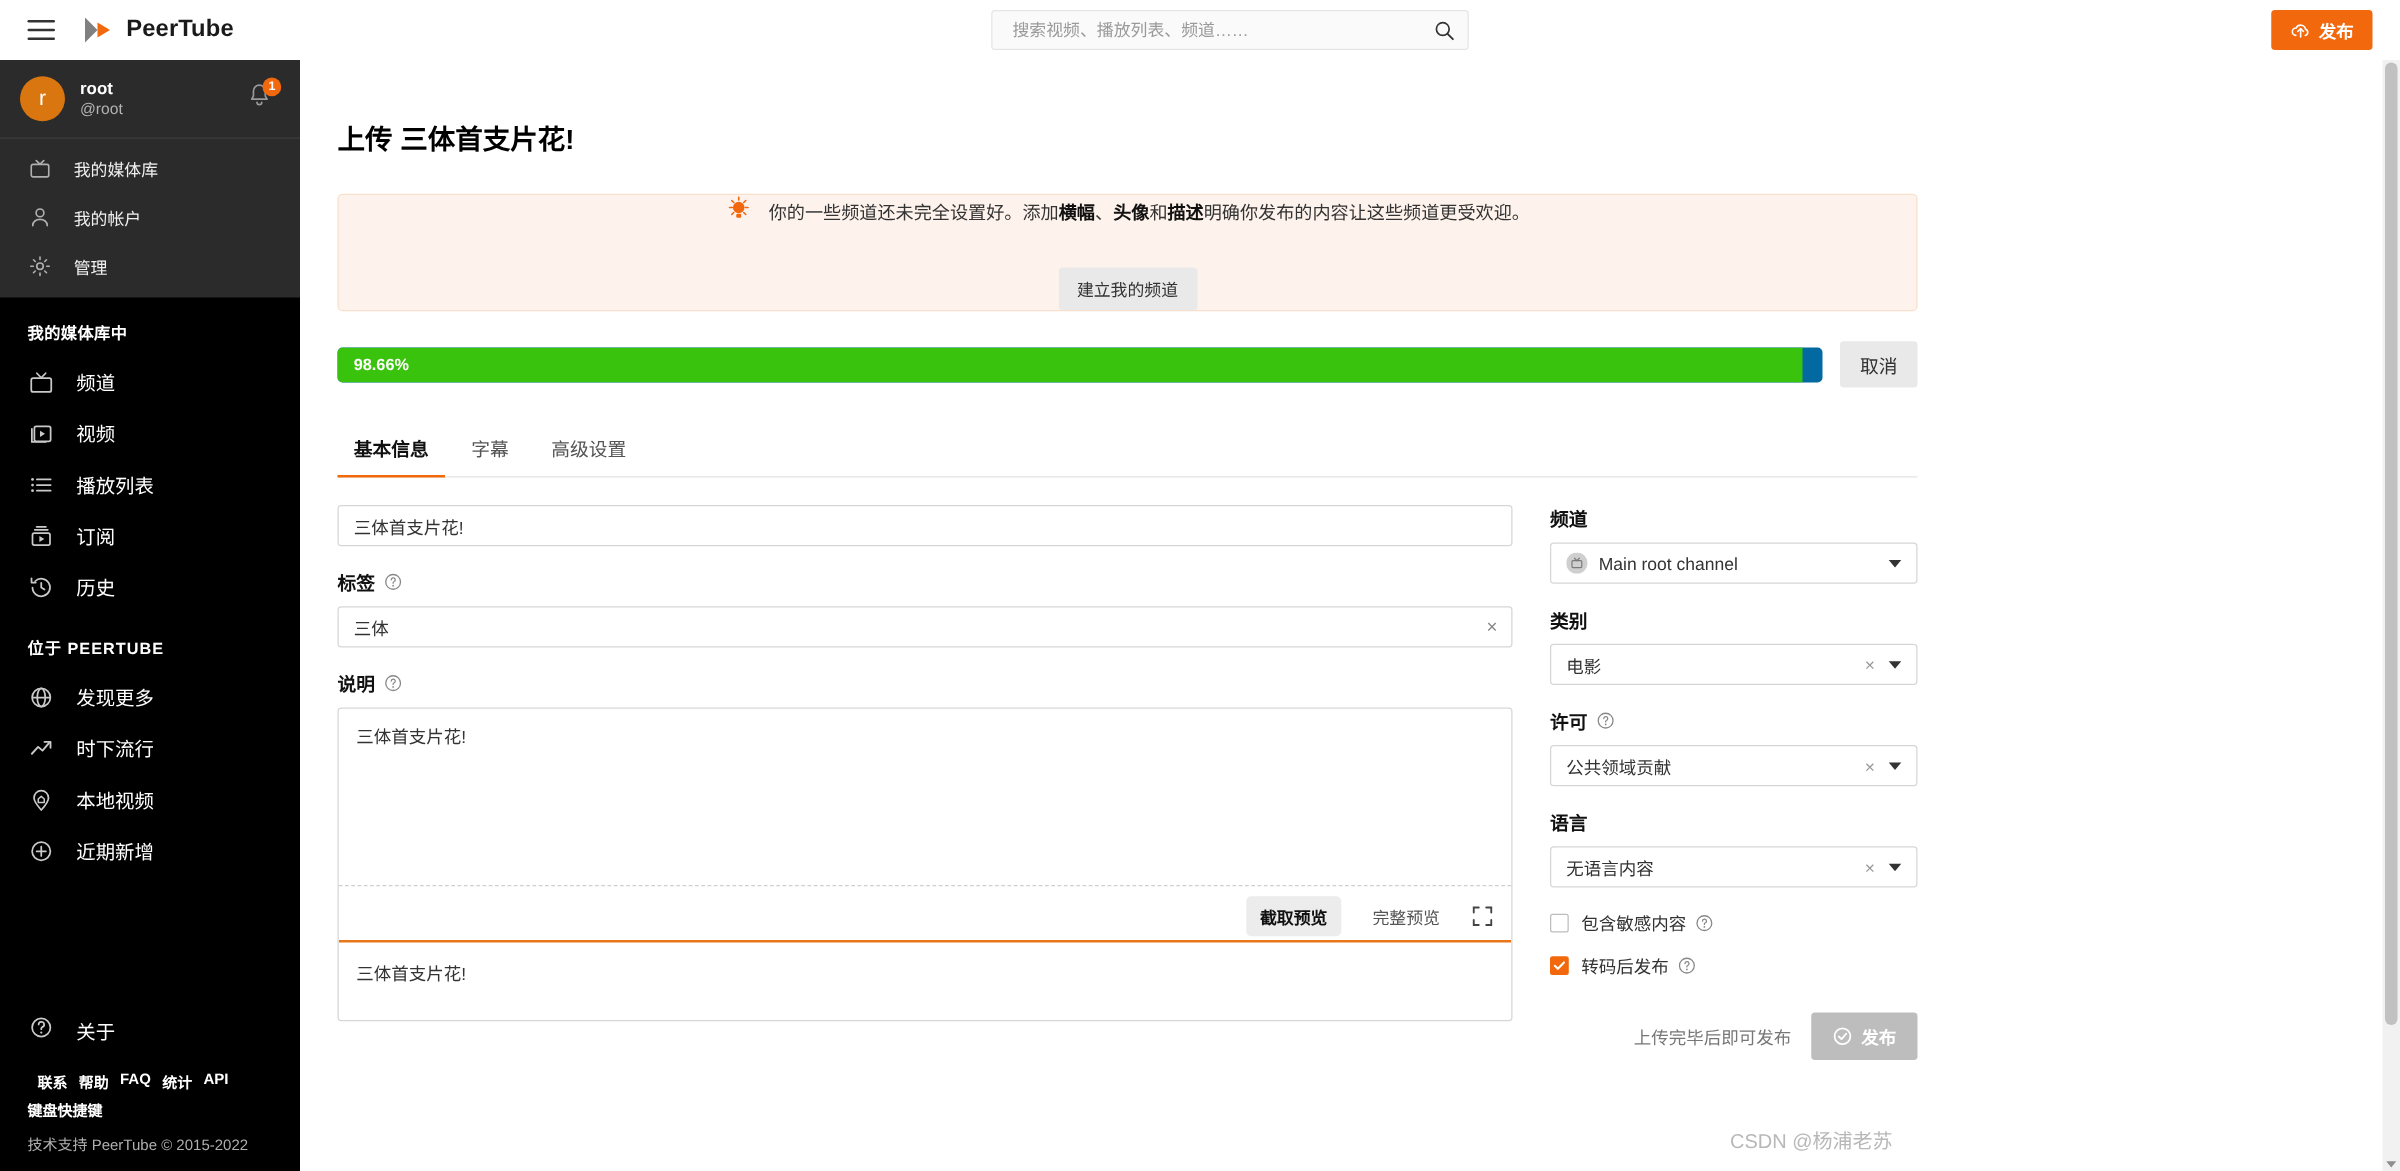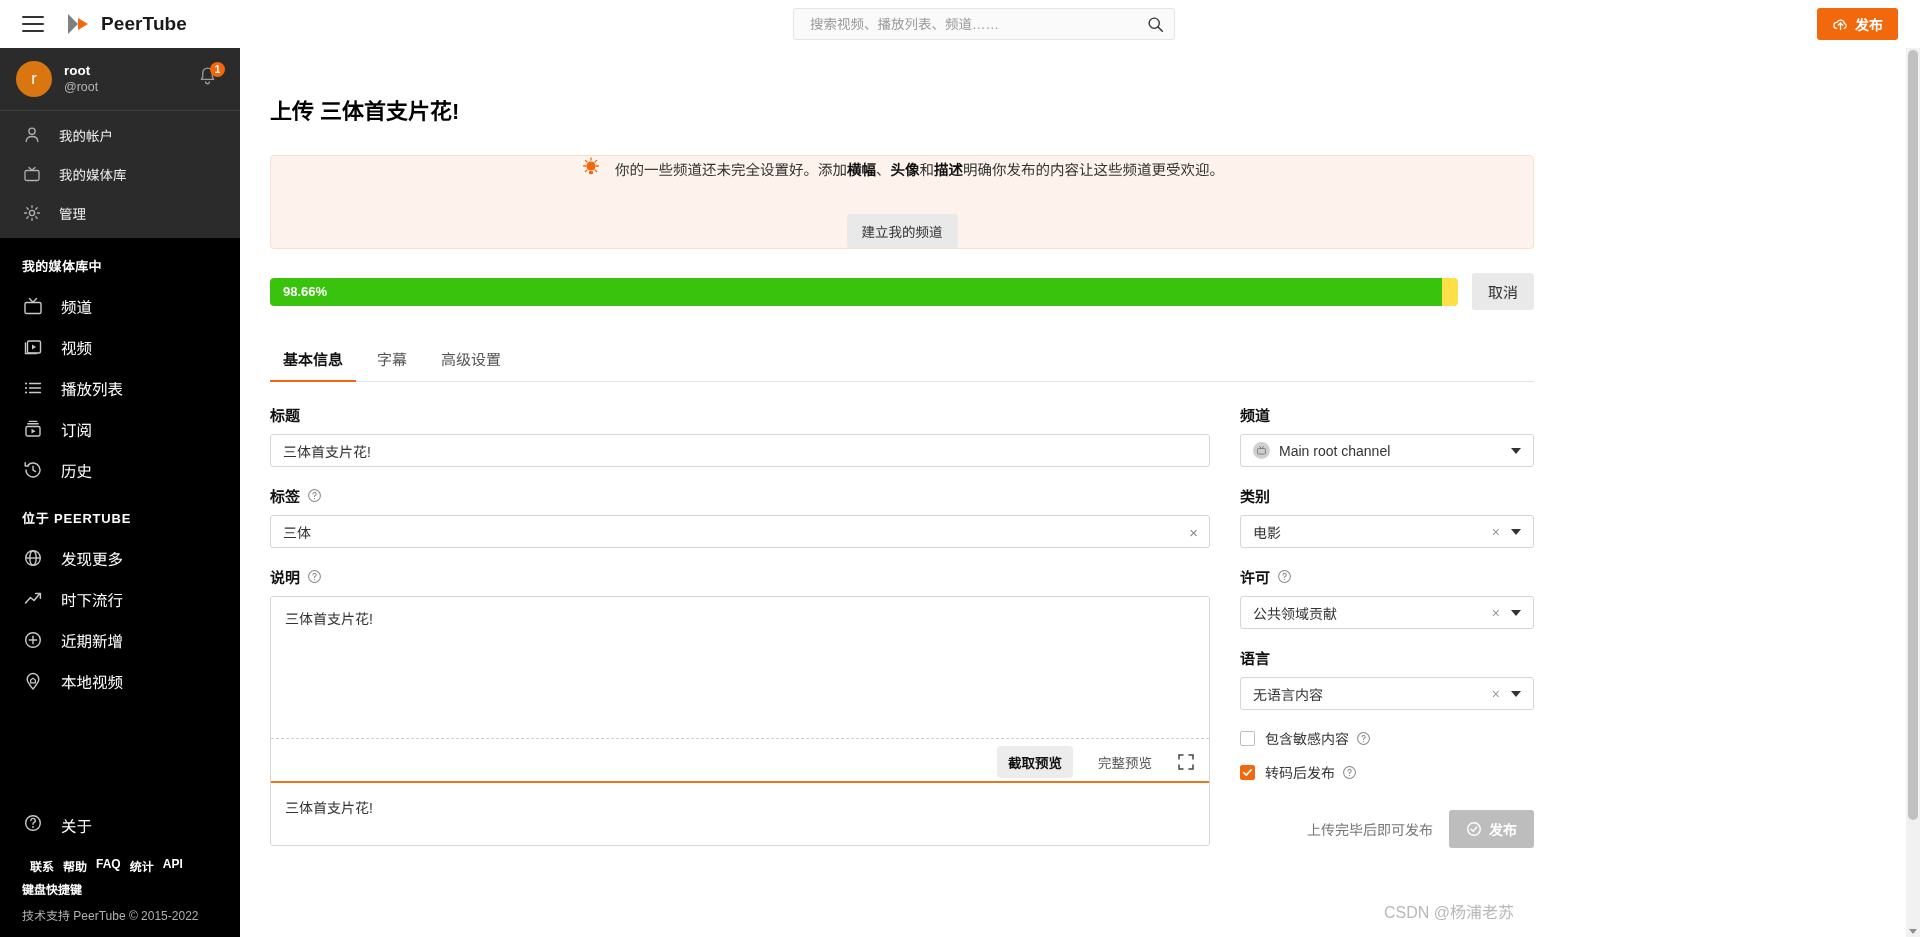--- a/index.html
+++ b/index.html
@@ -126,21 +126,21 @@
     background: #e9e9e9; border: 0; border-radius: 3px; padding: 7px 15px;
     font-size: 13.5px; color: #333; cursor: pointer;
     font-family: Liberation Serif, serif;
   }
 
   .progress-row {
     display: flex; align-items: center; gap: 14px;
     margin: 24px 40px 0 30px;
   }
   .progress-track {
-    flex: 1; height: 28px; background: #fde047; border-radius: 4px; overflow: hidden;
+    flex: 1; height: 28px; background: #0369a1; border-radius: 4px; overflow: hidden;
     position: relative;
   }
   .progress-fill {
     height: 100%; background: #3ac30d; display: flex; align-items: center;
     padding-left: 13px; border-radius: 4px 0 0 4px;
   }
   .progress-label { font-size: 13px; font-weight: bold; color: #fff; }
   .cancel-btn {
     background: #e9e9e9; border: 0; border-radius: 3px; padding: 8px 16px;
     font-size: 15px; color: #333; cursor: pointer; white-space: nowrap;
@@ -307,34 +307,34 @@
             <path d="M8 16.6a2 2 0 0 0 4 0" fill="none" stroke="#9a9a9a" stroke-width="1.4" stroke-linecap="round"></path>
           </svg>
           <span class="bell-badge">1</span>
         </div>
       </div>
       <div class="sb-divider"></div>
 
       <div class="sb-item">
         <span class="ico">
           <svg viewBox="0 0 20 20">
-              <circle cx="10" cy="6.3" r="3.1" fill="none" stroke="#b0b0b0" stroke-width="1.3"></circle>
-          <path d="M4.2 16.5c0-3.2 2.6-5 5.8-5s5.8 1.8 5.8 5" fill="none" stroke="#b0b0b0" stroke-width="1.3" stroke-linecap="round"></path>
+              <rect x="3" y="6.5" width="14" height="10" rx="1.5" fill="none" stroke="#b0b0b0" stroke-width="1.3"></rect>
+          <polyline points="7,3.5 10,6.3 13,3.5" fill="none" stroke="#b0b0b0" stroke-width="1.3" stroke-linecap="round"></polyline>
             </svg>
         </span>
-        <span class="sb-label-sm">我的帐户</span>
+        <span class="sb-label-sm">我的媒体库</span>
       </div>
       <div class="sb-item">
         <span class="ico">
           <svg viewBox="0 0 20 20">
-              <rect x="3" y="6.5" width="14" height="10" rx="1.5" fill="none" stroke="#b0b0b0" stroke-width="1.3"></rect>
-          <polyline points="7,3.5 10,6.3 13,3.5" fill="none" stroke="#b0b0b0" stroke-width="1.3" stroke-linecap="round"></polyline>
+              <circle cx="10" cy="6.3" r="3.1" fill="none" stroke="#b0b0b0" stroke-width="1.3"></circle>
+          <path d="M4.2 16.5c0-3.2 2.6-5 5.8-5s5.8 1.8 5.8 5" fill="none" stroke="#b0b0b0" stroke-width="1.3" stroke-linecap="round"></path>
             </svg>
         </span>
-        <span class="sb-label-sm">我的媒体库</span>
+        <span class="sb-label-sm">我的帐户</span>
       </div>
       <div class="sb-item">
         <span class="ico">
           <svg viewBox="0 0 20 20">
               <circle cx="10" cy="10" r="2.6" fill="none" stroke="#b0b0b0" stroke-width="1.3"></circle>
           <path d="M10 2.6v2M10 15.4v2M17.4 10h-2M4.6 10h-2M15.2 4.8l-1.4 1.4M6.2 13.8l-1.4 1.4M15.2 15.2l-1.4-1.4M6.2 6.2L4.8 4.8" stroke="#b0b0b0" stroke-width="1.3" stroke-linecap="round"></path>
             </svg>
         </span>
         <span class="sb-label-sm">管理</span>
       </div>
@@ -413,35 +413,35 @@
         <svg viewBox="0 0 22 22">
             <polyline points="3.5,15 8.5,9.5 12,12.5 18,5.5" fill="none" stroke="#c9c9c9" stroke-width="1.5" stroke-linecap="round" stroke-linejoin="round"></polyline>
         <polyline points="13.6,5.5 18.4,5.5 18.4,10.2" fill="none" stroke="#c9c9c9" stroke-width="1.5" stroke-linecap="round" stroke-linejoin="round"></polyline>
           </svg>
       </span>
       <span class="sb-label-lg">时下流行</span>
     </div>
     <div class="sb-item sb-item-lg">
       <span class="ico">
         <svg viewBox="0 0 22 22">
+            <path d="M11 19c3.8-4.3 5.8-7.2 5.8-9.7A5.8 5.8 0 0 0 5.2 9.3C5.2 11.8 7.2 14.7 11 19z" fill="none" stroke="#c9c9c9" stroke-width="1.4" stroke-linejoin="round"></path>
+        <path d="M8.6 10.2l2.4-2.1 2.4 2.1v2.7H8.6z" fill="none" stroke="#c9c9c9" stroke-width="1.2" stroke-linejoin="round"></path>
+          </svg>
+      </span>
+      <span class="sb-label-lg">本地视频</span>
+    </div>
+    <div class="sb-item sb-item-lg">
+      <span class="ico">
+        <svg viewBox="0 0 22 22">
             <circle cx="11" cy="11" r="7.3" fill="none" stroke="#c9c9c9" stroke-width="1.4"></circle>
         <line x1="11" y1="7.3" x2="11" y2="14.7" stroke="#c9c9c9" stroke-width="1.4" stroke-linecap="round"></line>
         <line x1="7.3" y1="11" x2="14.7" y2="11" stroke="#c9c9c9" stroke-width="1.4" stroke-linecap="round"></line>
           </svg>
       </span>
       <span class="sb-label-lg">近期新增</span>
-    </div>
-    <div class="sb-item sb-item-lg">
-      <span class="ico">
-        <svg viewBox="0 0 22 22">
-            <path d="M11 19c3.8-4.3 5.8-7.2 5.8-9.7A5.8 5.8 0 0 0 5.2 9.3C5.2 11.8 7.2 14.7 11 19z" fill="none" stroke="#c9c9c9" stroke-width="1.4" stroke-linejoin="round"></path>
-        <path d="M8.6 10.2l2.4-2.1 2.4 2.1v2.7H8.6z" fill="none" stroke="#c9c9c9" stroke-width="1.2" stroke-linejoin="round"></path>
-          </svg>
-      </span>
-      <span class="sb-label-lg">本地视频</span>
     </div>
 
     <div class="sb-footer">
       <div class="sb-about">
         <span class="ico">
           <svg viewBox="0 0 22 22" width="22" height="22">
               <circle cx="11" cy="11" r="7.3" fill="none" stroke="#c9c9c9" stroke-width="1.4"></circle>
           <path d="M8.9 8.6a2.2 2.2 0 1 1 2.9 2.1c-.6.25-.8.6-.8 1.2v.4" fill="none" stroke="#c9c9c9" stroke-width="1.4" stroke-linecap="round"></path>
           <circle cx="11" cy="15" r=".9" fill="#c9c9c9"></circle>
             </svg>
@@ -491,21 +491,20 @@
       <div class="tab active">基本信息</div>
       <div class="tab">字幕</div>
       <div class="tab">高级设置</div>
     </div>
 
     <div class="form-grid">
 
       <div class="col-left">
 
         <div class="field">
-          <div class="flabel">标题</div>
           <input class="input" value="三体首支片花!" style="">
         </div>
 
         <div class="field">
           <div class="flabel">
             <span>标签</span>
             <svg class="help-ico" viewBox="0 0 16 16">
               <circle cx="8" cy="8" r="6.3" fill="none" stroke="#888" stroke-width="1.1"></circle>
               <path d="M6.4 6.3a1.7 1.7 0 1 1 2.2 1.6c-.45.2-.6.45-.6.9v.3" fill="none" stroke="#888" stroke-width="1.1" stroke-linecap="round"></path>
               <circle cx="8" cy="11.3" r=".75" fill="#888"></circle>

